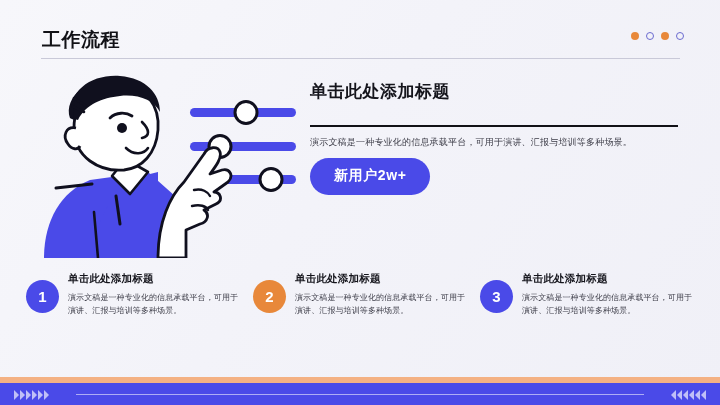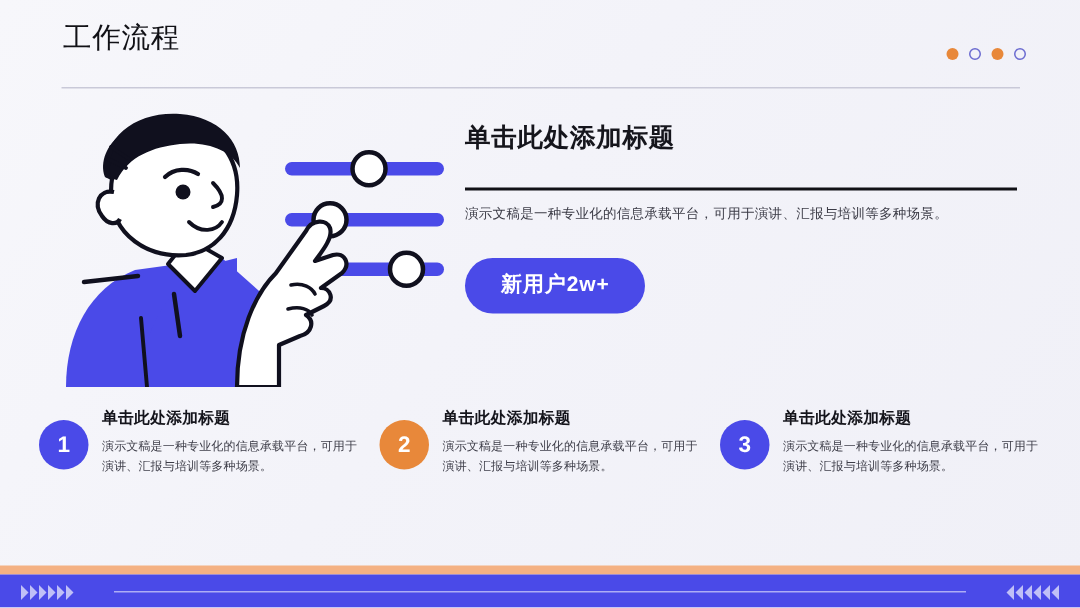--- a/index.html
+++ b/index.html
@@ -17,23 +17,23 @@
     width: 720px;
     height: 405px;
     background: linear-gradient(125deg, #f7f7fb 0%, #f3f3f9 45%, #f0f0f7 100%);
     overflow: hidden;
   }
 
   
   .page-title {
     position: absolute;
     left: 42px;
-    top: 12px;
+    top: 27px;
     font-size: 19px;
-    font-weight: normal;
+    font-weight: bold;
     color: #111116;
     letter-spacing: 0.5px;
   }
 
   .header-divider {
     position: absolute;
     left: 41px;
     top: 58px;
     width: 639px;
     height: 1px;
@@ -82,21 +82,21 @@
     background: #111116;
   }
   .hero-desc {
     margin-top: 9px;
     font-size: 9px;
     color: #3b3b46;
     line-height: 1.5;
     letter-spacing: 0.2px;
   }
   .cta-button {
-    margin-top: 22px;
+    margin-top: 8px;
     display: inline-block;
     padding: 9px 24px 10px;
     border-radius: 20px;
     background: #4a4ae8;
     color: #ffffff;
     font-size: 14px;
     font-weight: bold;
     letter-spacing: 0.6px;
     border: none;
     cursor: pointer;

